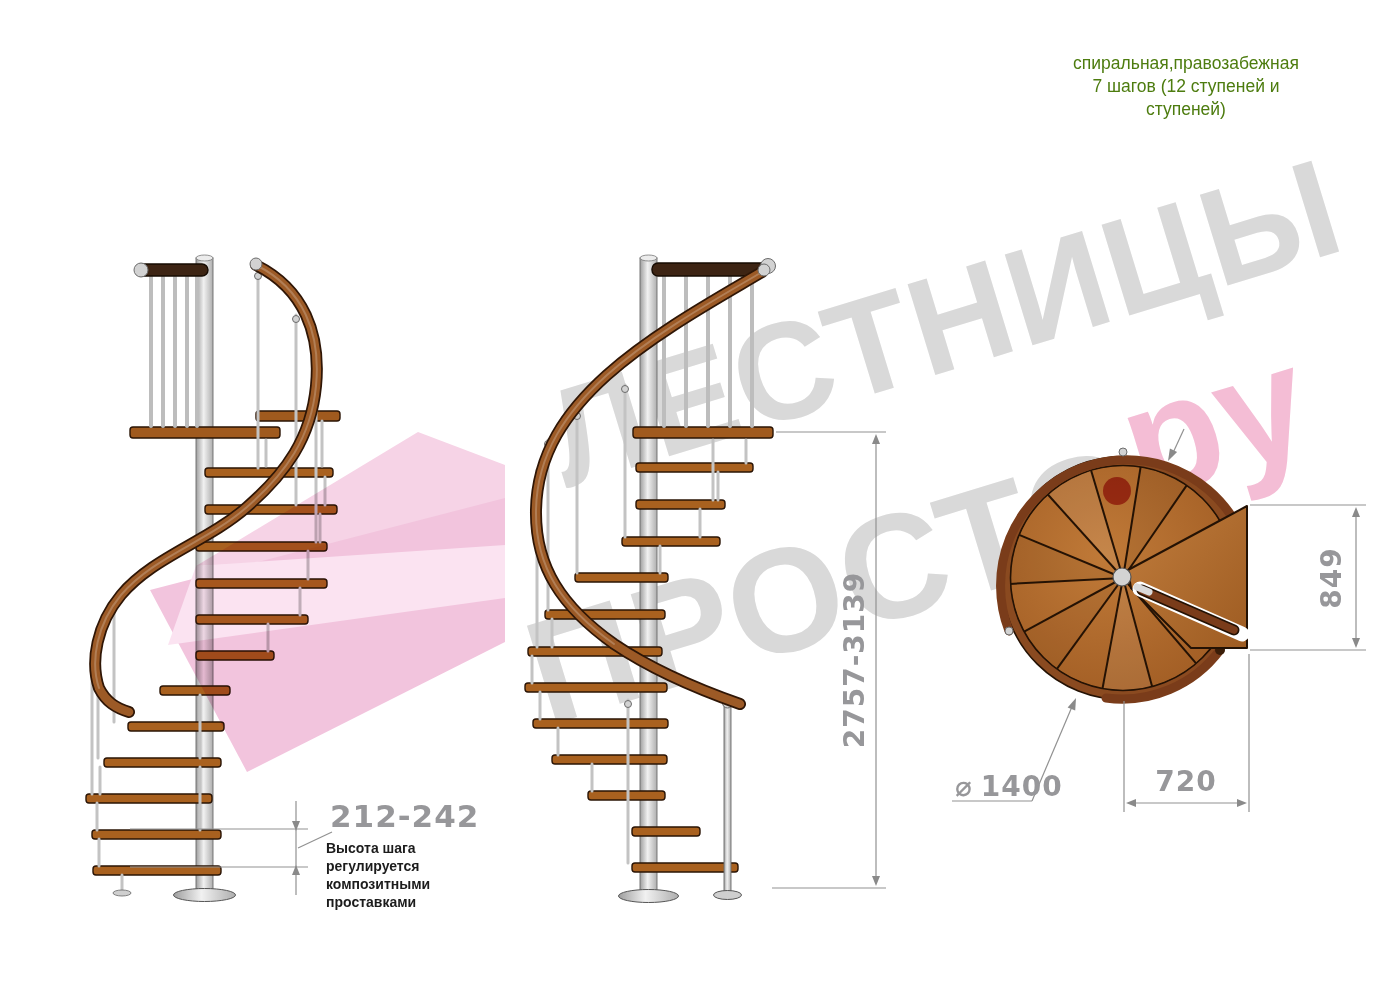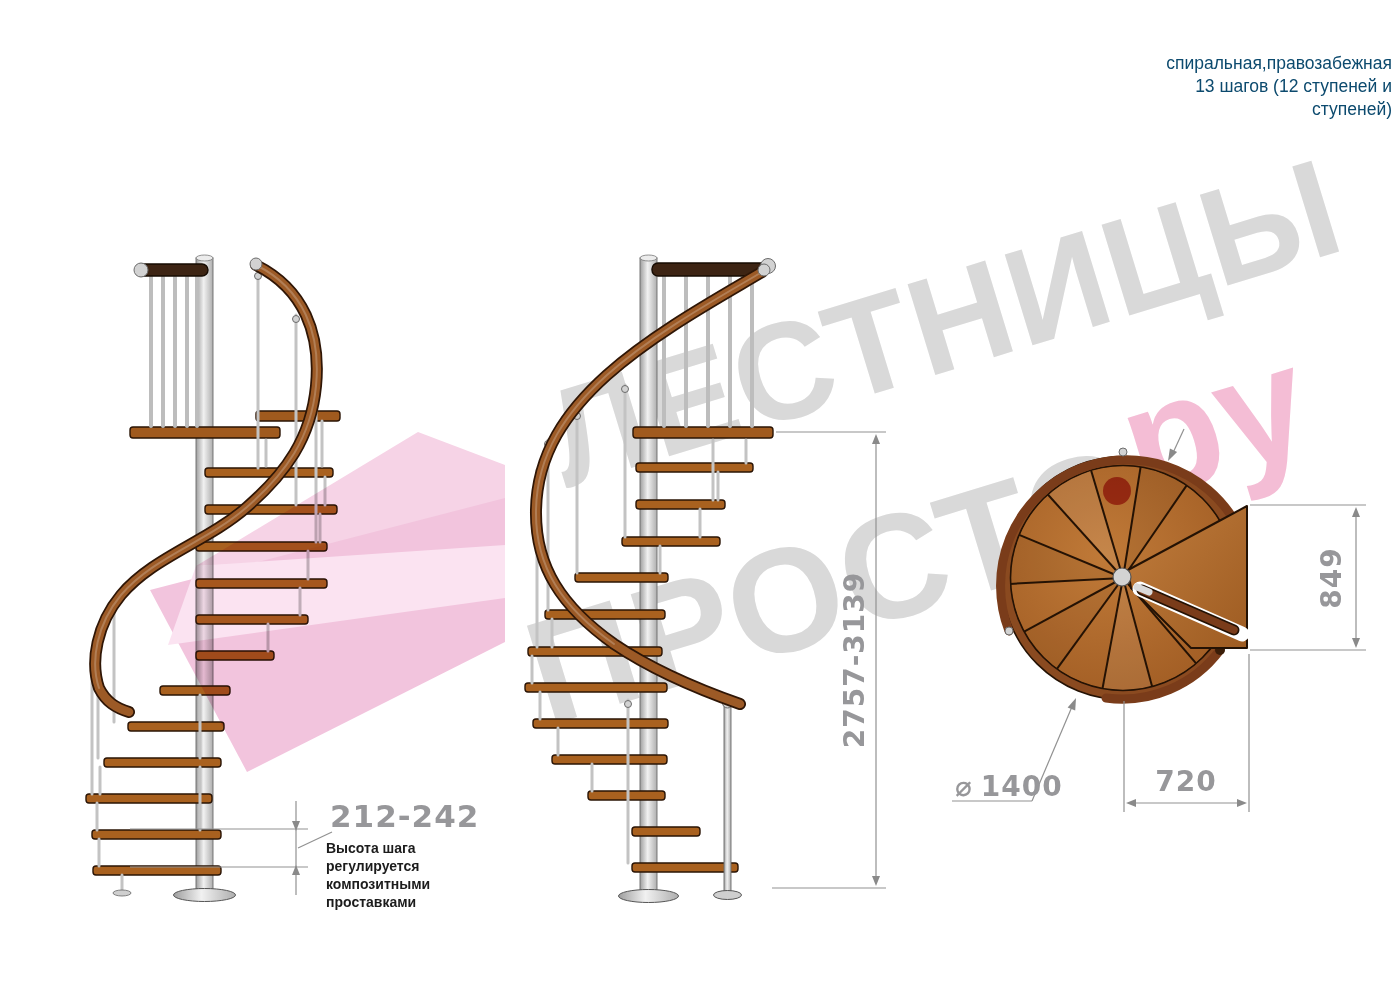--- a/index.html
+++ b/index.html
@@ -7,22 +7,22 @@
          font-family:"Liberation Sans",sans-serif;}
   
   .wm{position:absolute;z-index:0;font-weight:bold;white-space:nowrap;text-align:center;
       color:#d9d9d9;transform:rotate(-17deg);line-height:1;letter-spacing:2px;}
   .wm-top{left:535px;top:262px;width:760px;font-size:138px;}
   .wm-bottom{left:520px;top:520px;width:570px;font-size:148px;}
   .wm-suffix{left:1105px;top:342px;width:220px;font-size:158px;color:#f4bdd5;}
   .logo-dot{position:absolute;z-index:2;left:1103px;top:477px;width:28px;height:28px;
             border-radius:50%;background:#c6342e;opacity:.8;mix-blend-mode:multiply;}
   
-  .title{position:absolute;z-index:2;left:980px;top:52px;width:412px;text-align:right;
-         font-size:17.5px;line-height:23px;color:#0c4a6e;}
+  .title{position:absolute;z-index:2;left:980px;top:52px;width:412px;text-align:center;
+         font-size:17.5px;line-height:23px;color:#4d7c0f;}
   svg.drawing{position:absolute;left:0;top:0;z-index:1;}
   
   .dimline{stroke:#919191;stroke-width:1.2;fill:none;}
   .dimarrow{fill:#8a8a8a;stroke:none;}
   .dimnum{font-family:"DejaVu Sans",sans-serif;font-weight:bold;font-size:28px;fill:#97979a;letter-spacing:1px;}
   .dimnum-lg{font-size:31px;}
   .note{font-family:"Liberation Sans",sans-serif;font-weight:bold;font-size:14px;fill:#1c1c1c;}
   .step{fill:#a9611f;stroke:#2a1405;stroke-width:1.4;}
   .board{fill:#a05a1e;stroke:#2a1405;stroke-width:1.4;}
   .pole{stroke:#6b6b6b;stroke-width:0.9;}
@@ -311,17 +311,17 @@
       <line class="dimline" x1="1032" y1="801" x2="1074" y2="702"></line>
       <polygon class="dimarrow" points="1076,698 1075.2,710.6 1067.6,707.4"></polygon>
       <text class="dimnum" x="955" y="796"><tspan>⌀</tspan><tspan dx="8">1400</tspan></text>
     </g>
   </svg>
 
   <div class="logo-dot"></div>
 
   <div class="title">
     <div>спиральная,правозабежная</div>
-    <div>13 шагов (12 ступеней и</div>
+    <div>7 шагов (12 ступеней и</div>
     <div>ступеней)</div>
   </div>
 
 </div>
 
 </body></html>

